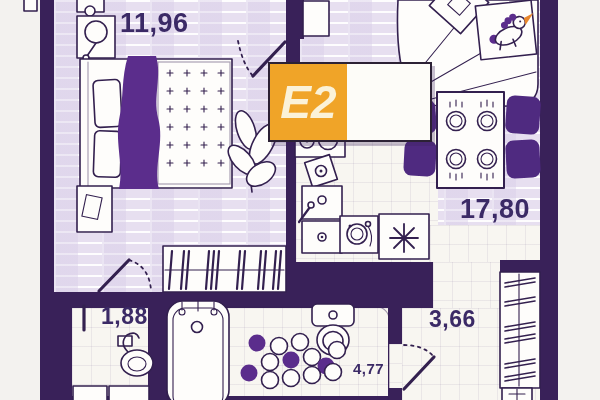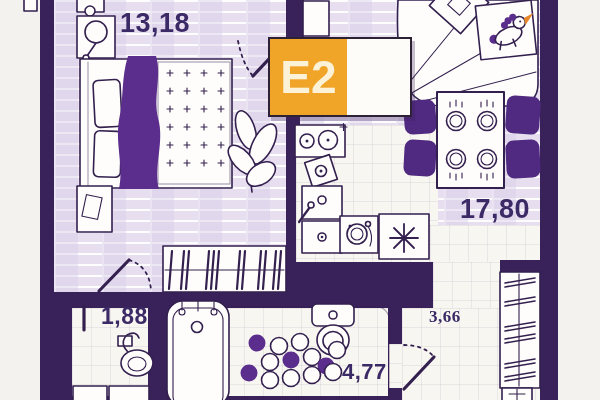--- a/index.html
+++ b/index.html
@@ -22,23 +22,24 @@
     background-color:var(--floor-tile,#f8f6f1);
     background-image:
       repeating-linear-gradient(180deg, rgba(70,45,110,.08) 0 1px, rgba(255,255,255,0) 1px 19px),
       repeating-linear-gradient(90deg, rgba(70,45,110,.08) 0 1px, rgba(255,255,255,0) 1px 19px);
   }
   .label{
     position:absolute;color:var(--label-text,#3b2a66);
     font-weight:bold;letter-spacing:.5px;line-height:1;
   }
   #badge{
-    position:absolute;left:268px;top:37px;width:144px;height:80px;
+    position:absolute;left:268px;top:62px;width:164px;height:80px;
     display:flex;border:2px solid #2c2135;box-sizing:border-box;
     box-shadow:3px 4px 0 rgba(56,33,90,.28);
+    font-style:italic;
   }
   #badge .code{
     width:77px;background:var(--orange,#f0a428);
     display:flex;align-items:center;justify-content:center;
     color:var(--badge-text,#fbf2d8);font-size:46px;font-weight:bold;
   }
   #badge .blank{flex:1;background:#fdfcf8;}
   #art{position:absolute;left:0;top:0;pointer-events:none;}
   #art .f{fill:#fefdfb;stroke:var(--ink,#33204f);stroke-width:1.6;stroke-linecap:round;stroke-linejoin:round;}
   #art .s{fill:none;stroke:var(--ink,#33204f);stroke-width:1.6;stroke-linecap:round;stroke-linejoin:round;}
@@ -262,24 +263,24 @@
         <path d="M519,274 V386" class="s1"></path>
         <path class="s1" style="stroke-width:1.6" d="M505,283l30,-5M505,287l30,-5M505,302l30,-5M505,306l30,-5M505,327l30,-5M505,331l30,-5M505,339l30,-5M505,343l30,-5M505,364l30,-5M505,368l30,-5M505,377l30,-5M505,381l30,-5"></path>
       </g>
       <g>
         <rect x="502" y="388" width="30" height="14" class="f"></rect>
         <path d="M517,389 V400 M509,394 H525" class="s1"></path>
       </g>
     </g>
   </svg>
 
-  <div class="label" style="left:120px;top:10px;font-size:27px;">13,18</div>
+  <div class="label" style="left:120px;top:10px;font-size:27px;">11,96</div>
   <div class="label" style="left:460px;top:196px;font-size:27px;">17,80</div>
   <div class="label" style="left:101px;top:305px;font-size:23px;">1,88</div>
-  <div class="label" style="left:342px;top:361px;font-size:22px;">4,77</div>
-  <div class="label" style="left:429px;top:308px;font-size:17px;font-family:Liberation Serif, serif;">3,66</div>
+  <div class="label" style="left:353px;top:361px;font-size:15px;">4,77</div>
+  <div class="label" style="left:429px;top:308px;font-size:23px;">3,66</div>
 
   <div id="badge">
     <div class="code">E2</div>
     <div class="blank"></div>
   </div>
 
 </div>
 
 </body></html>

